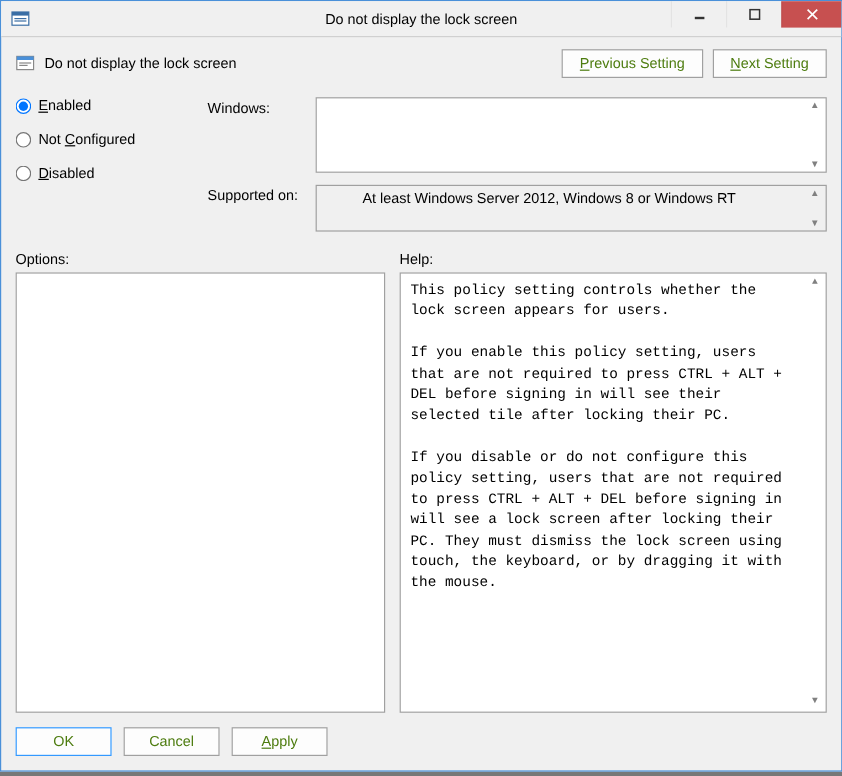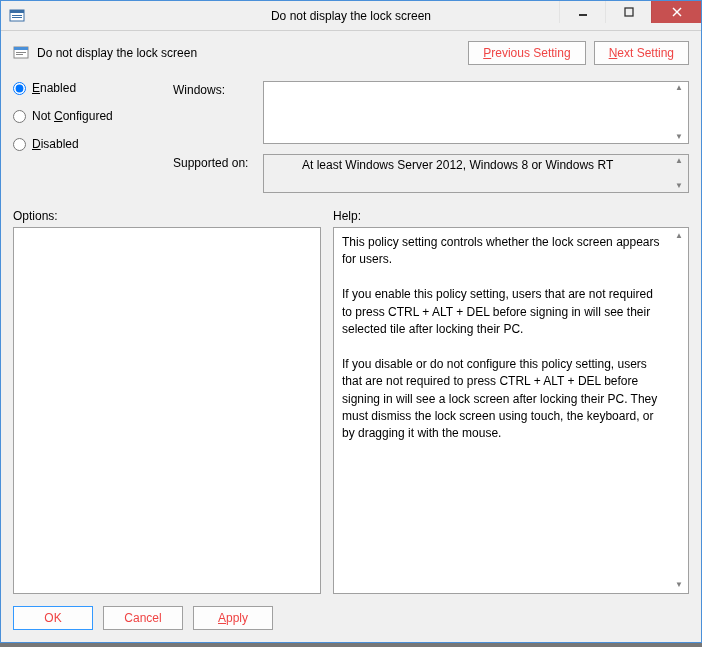--- a/index.html
+++ b/index.html
@@ -84,21 +84,21 @@
     color: #000;
   }
   .header-buttons {
     margin-left: auto;
     display: flex;
     gap: 8px;
   }
   .std-btn {
     border: 1px solid #a0a0a0;
     background: #fdfdfd;
-    color: #ef4444;
+    color: #4d7c0f;
     font-family: inherit;
     font-size: 12px;
     padding: 4px 14px;
     min-width: 80px;
     cursor: default;
   }
   .std-btn.primary {
     border: 1px solid #3399ff;
   }
   .config-row {
@@ -180,20 +180,21 @@
     background: #fff;
     position: relative;
   }
   .panel.options { width: 308px; }
   .panel.help {
     flex: 1;
     padding: 6px 24px 6px 8px;
     font-size: 12px;
     line-height: 1.45;
     color: #000;
+    font-family: Liberation Mono, monospace;
   }
   .panel.help .scroll-arrows { top: 4px; bottom: 4px; }
   .footer {
     display: flex;
     justify-content: flex-start;
     gap: 10px;
     margin-top: 12px;
   }
   .u { text-decoration: underline; }
 </style>

